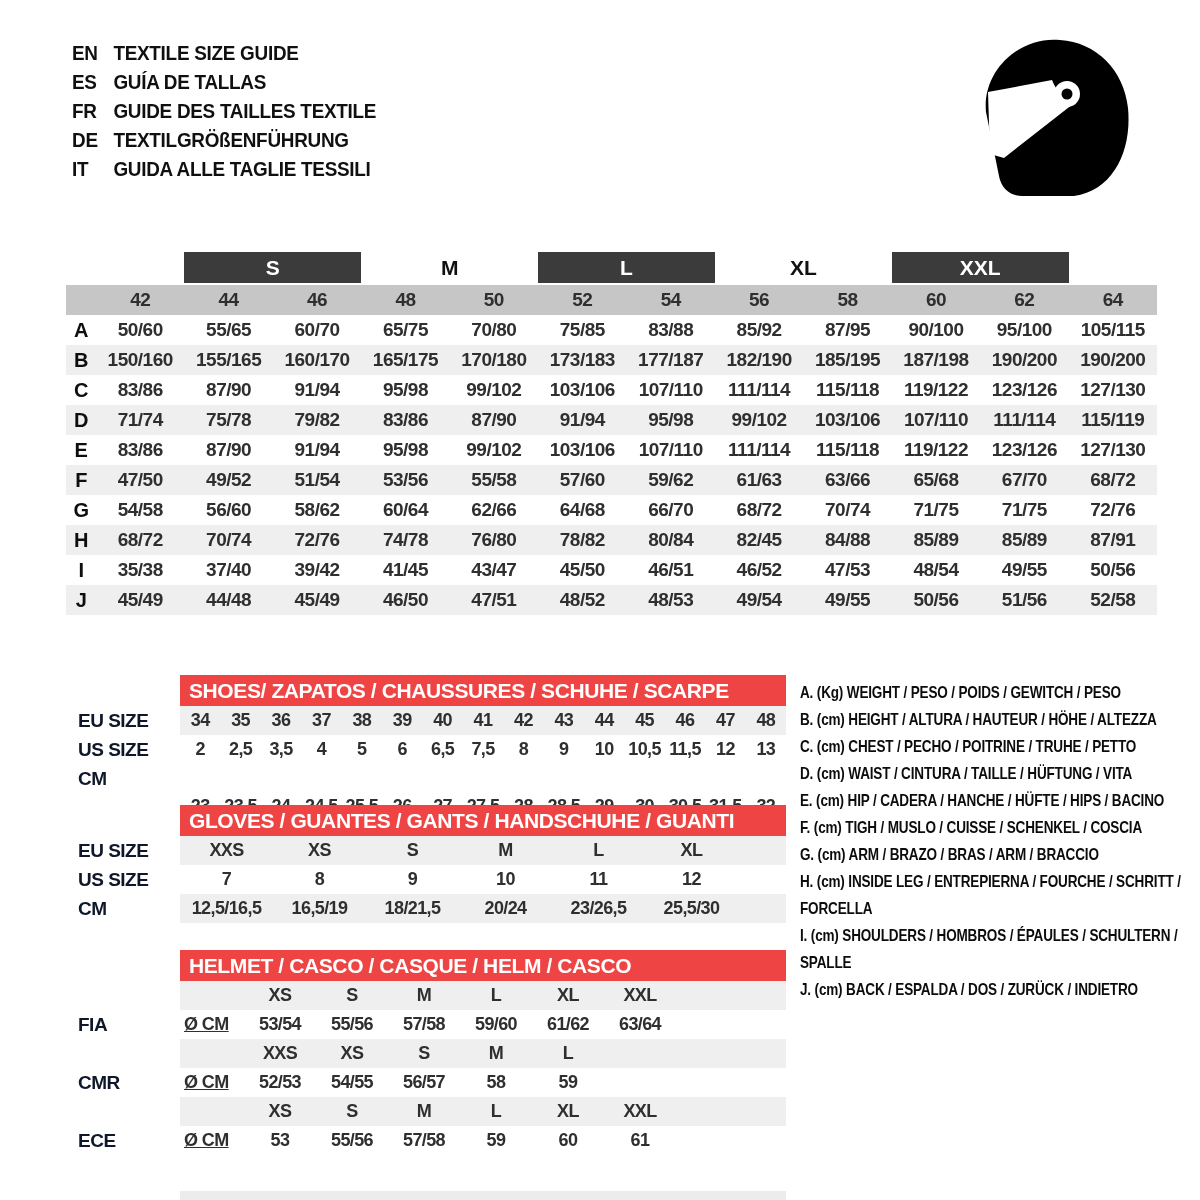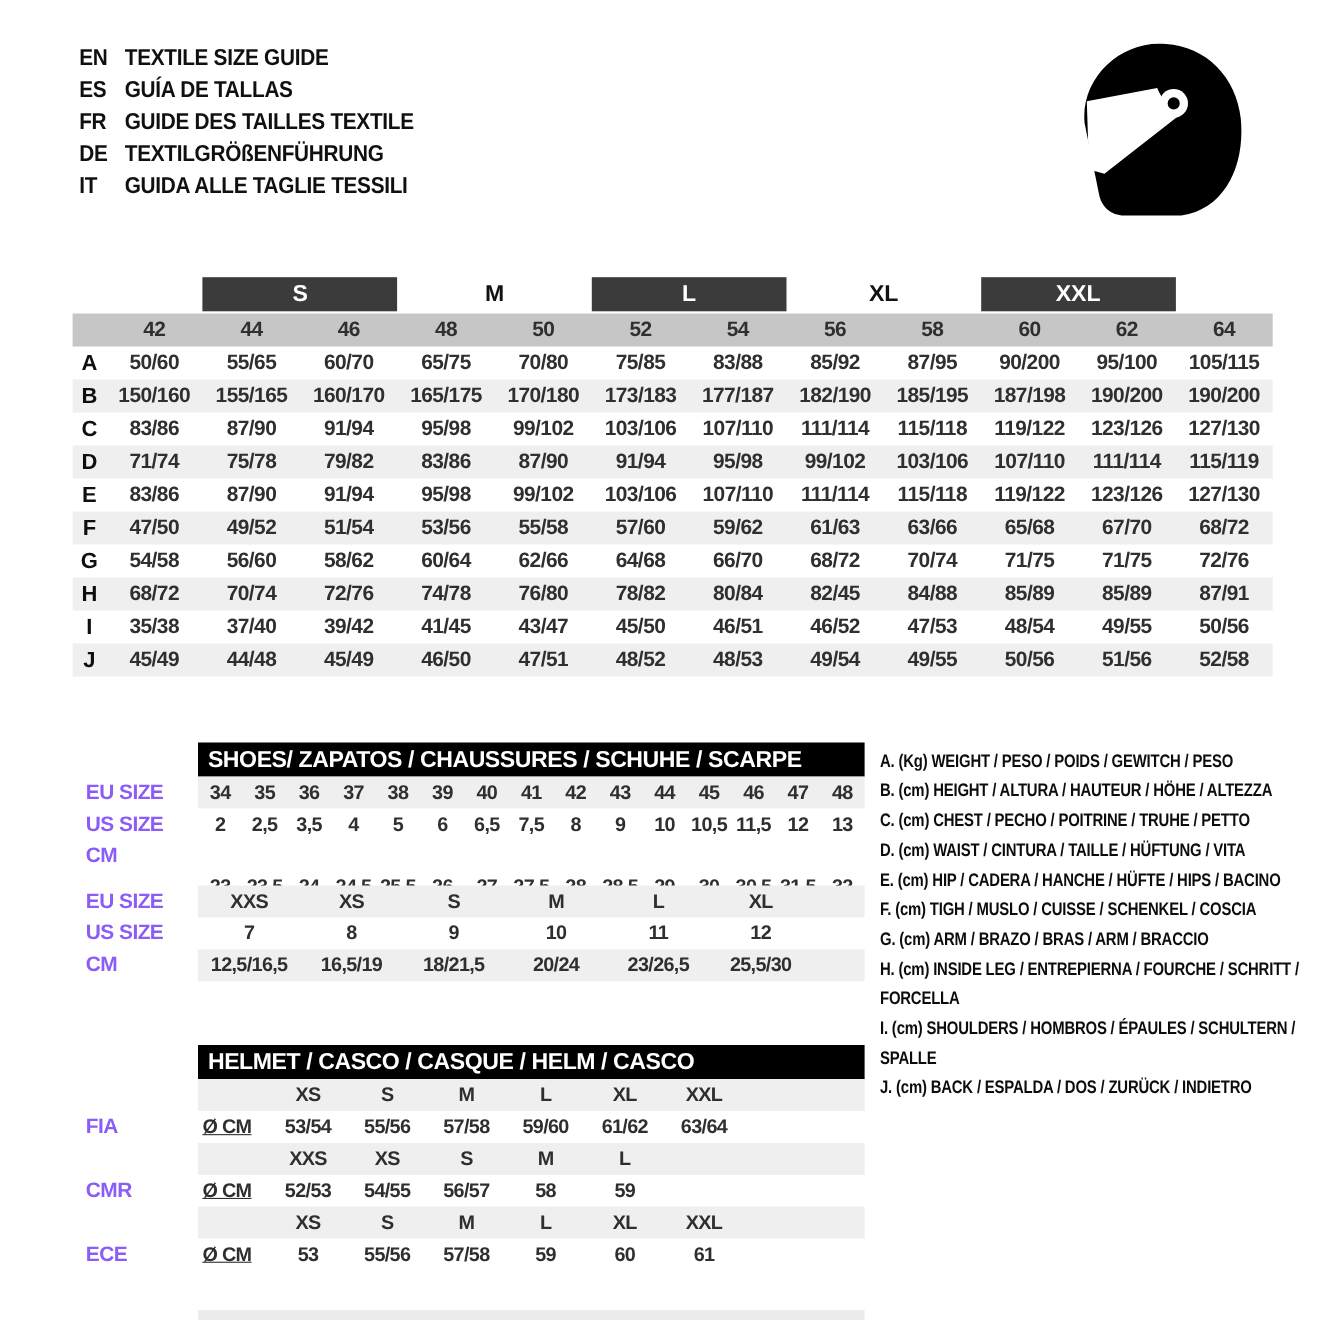--- a/index.html
+++ b/index.html
@@ -21,25 +21,25 @@
   .band{display:flex;align-items:center;justify-content:center;font-size:21px;color:#111;}
   .band.dark{background:#3b3b3b;color:#ffffff;}
   .num-row{display:grid;grid-template-columns:30px repeat(12,1fr);height:30px;background:#c6c6c6;}
   .trow{display:grid;grid-template-columns:30px repeat(12,1fr);height:30px;}
   .trow.alt{background:#efefef;}
   .cell{display:flex;align-items:center;justify-content:center;font-size:19px;letter-spacing:-0.5px;white-space:nowrap;}
   .rletter{color:#0e0e0e;font-size:20px;}
 
   
   .sub{position:absolute;left:66px;width:720px;}
-  .bar{margin-left:114px;height:31px;background:#000000;color:#fff;display:flex;align-items:center;
+  .bar{margin-left:114px;height:31px;background:#ef4444;color:#fff;display:flex;align-items:center;
        padding-left:9px;box-sizing:border-box;font-size:21px;letter-spacing:-0.4px;white-space:nowrap;}
   .srow{display:flex;height:29px;}
   .srow .lab{width:114px;display:flex;align-items:center;padding-left:12px;box-sizing:border-box;
-             font-size:19px;color:#8b5cf6;letter-spacing:-0.5px;white-space:nowrap;}
+             font-size:19px;color:#0f172a;letter-spacing:-0.5px;white-space:nowrap;}
   .srow .vals{flex:1;display:grid;}
   .srow.alt .vals{background:#efefef;}
   .vals .cell{font-size:18px;letter-spacing:-0.6px;}
   .vals .cell.left{justify-content:flex-start;padding-left:4px;text-decoration:underline;}
   .shoes{top:675px;}
   .gloves{top:805px;}
   .helmet{top:950px;}
 
   
   .legend{left:800px;top:679px;width:480px;transform:scaleX(0.82);transform-origin:left top;}
@@ -113,21 +113,21 @@
         <div class="cell rletter">A</div>
         <div class="cell">50/60</div>
         <div class="cell">55/65</div>
         <div class="cell">60/70</div>
         <div class="cell">65/75</div>
         <div class="cell">70/80</div>
         <div class="cell">75/85</div>
         <div class="cell">83/88</div>
         <div class="cell">85/92</div>
         <div class="cell">87/95</div>
-        <div class="cell">90/200</div>
+        <div class="cell">90/100</div>
         <div class="cell">95/100</div>
         <div class="cell">105/115</div>
       </div>
       <div class="trow alt">
         <div class="cell rletter">B</div>
         <div class="cell">150/160</div>
         <div class="cell">155/165</div>
         <div class="cell">160/170</div>
         <div class="cell">165/175</div>
         <div class="cell">170/180</div>
@@ -322,20 +322,21 @@
           <div class="cell">30</div>
           <div class="cell">30,5</div>
           <div class="cell">31,5</div>
           <div class="cell">32</div>
         </div>
       </div>
     </div>
 </div>
 
 <div class="sub gloves">
+  <div class="bar">GLOVES / GUANTES / GANTS / HANDSCHUHE / GUANTI</div>
   <div>
       <div class="srow alt">
         <div class="lab">EU SIZE</div>
         <div class="vals" style="grid-template-columns: repeat(6, 93px);">
           <div class="cell">XXS</div>
           <div class="cell">XS</div>
           <div class="cell">S</div>
           <div class="cell">M</div>
           <div class="cell">L</div>
           <div class="cell">XL</div>

